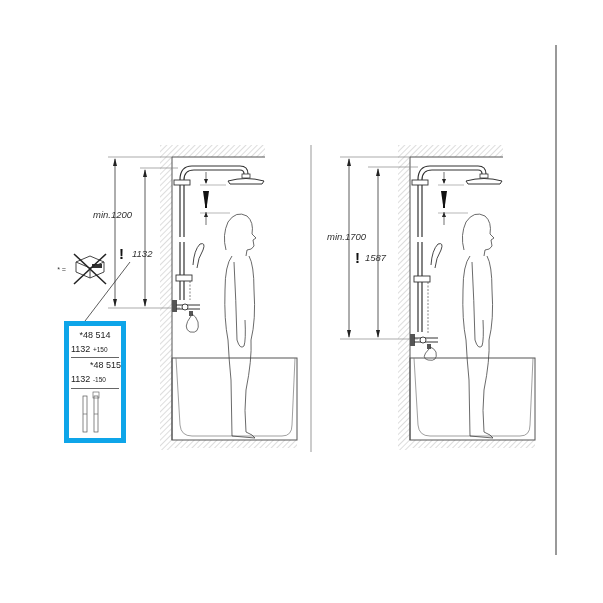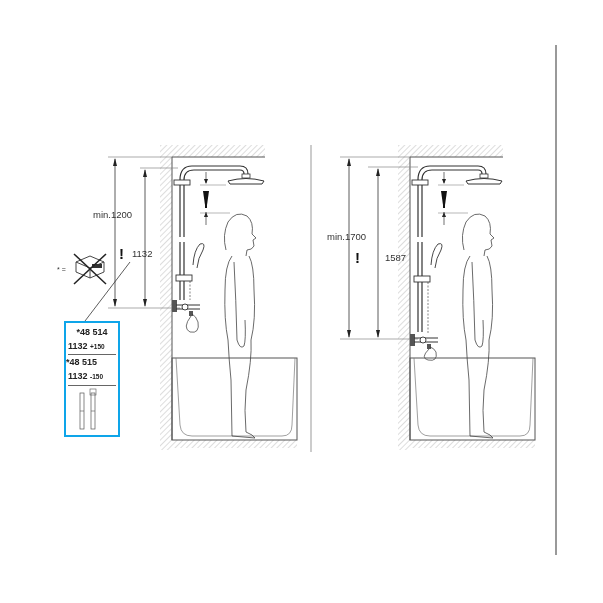--- a/index.html
+++ b/index.html
@@ -1,20 +1,20 @@
 <!DOCTYPE html>
 <html><head>
 <meta charset="utf-8">
 <style>
   html,body{margin:0;padding:0;background:#fff;}
   body{width:603px;height:603px;position:relative;overflow:hidden;font-family:"Liberation Sans",sans-serif;color:#222;}
   svg{position:absolute;left:0;top:0;}
-  .lbl{position:absolute;font-size:9.5px;color:#333;white-space:nowrap;line-height:1;}
+  .lbl{position:absolute;font-size:9.5px;color:#333;white-space:nowrap;line-height:1;font-style:italic;}
   .excl{position:absolute;font-size:15px;font-weight:bold;color:#111;line-height:1;}
-  .note-box{position:absolute;left:64px;top:321px;width:52px;height:112px;border:2px solid #0ea5e9;background:#fff;font-weight:bold;}
+  .note-box{position:absolute;left:64px;top:321px;width:52px;height:112px;border:5px solid #0ea5e9;background:#fff;}
   .note-row{position:absolute;left:0;width:52px;font-size:9px;color:#222;line-height:1;}
   .note-row .sm{font-size:6.5px;}
   .rule{position:absolute;left:2px;width:48px;border-top:1px solid #666;}
   .vline{position:absolute;background:#999;width:2px;}
 </style>
 </head>
 <body>
 
 <svg width="603" height="603" viewBox="0 0 603 603">
   <defs>
@@ -158,32 +158,32 @@
 
 <div class="note-box">
   <div class="note-row" style="top:5px;text-align:center;">
     <span>*48 514</span>
   </div>
   <div class="note-row" style="top:19px;left:2px;">
     <span>1132</span>
     <span class="sm">+150</span>
   </div>
   <div class="rule" style="top:31px;"></div>
-  <div class="note-row" style="top:35px;text-align:left;">
+  <div class="note-row" style="top:35px;text-align:right;">
     <span>*48 515</span>
   </div>
   <div class="note-row" style="top:49px;left:2px;">
     <span>1132</span>
     <span class="sm">-150</span>
   </div>
   <div class="rule" style="top:62px;"></div>
   <svg width="52" height="112" style="position:absolute;left:0;top:0;">
     <rect x="14" y="70" width="4" height="36" fill="none" stroke="#555" stroke-width="0.7"></rect>
     <line x1="14" y1="88" x2="18" y2="88" stroke="#555" stroke-width="0.6"></line>
     <rect x="25" y="70" width="4" height="36" fill="none" stroke="#555" stroke-width="0.7"></rect>
     <rect x="24" y="66" width="6" height="6" fill="none" stroke="#555" stroke-width="0.6"></rect>
     <line x1="25" y1="88" x2="29" y2="88" stroke="#555" stroke-width="0.6"></line>
   </svg>
 </div>
 
 <div class="lbl" style="left:327px;top:212px;margin-top:20px;">min.1700</div>
 <div class="excl" style="left:355px;top:250px;">!</div>
-<div class="lbl" style="left:385px;top:253px;text-align:center;">1587</div>
+<div class="lbl" style="left:365px;top:253px;text-align:center;">1587</div>
 
 </body></html>

